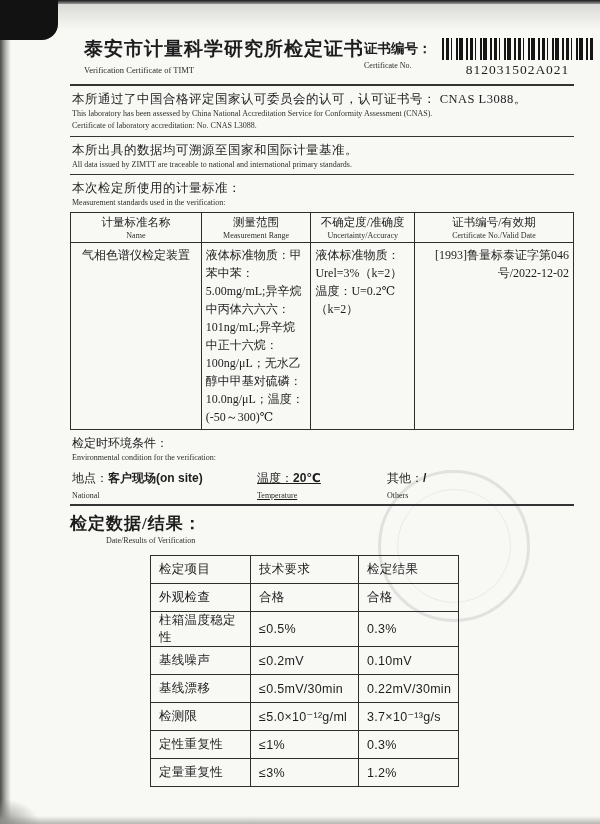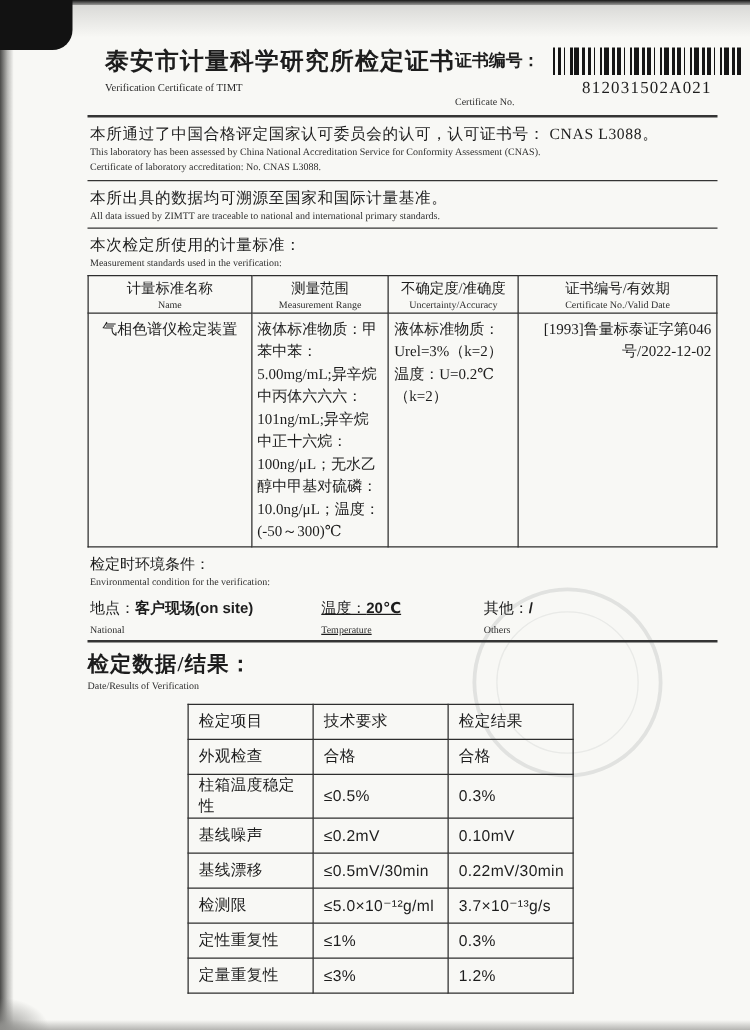--- a/index.html
+++ b/index.html
@@ -23,21 +23,21 @@
 
   .content{position:absolute;left:70px;top:36px;width:504px;z-index:2;}
 
   
   .hdr{display:flex;align-items:flex-start;padding-bottom:6px;border-bottom:2px solid var(--rule);}
   .hdr-title{padding-left:14px;flex:1;}
   .hdr-title .zh{font-family:var(--sans);font-weight:bold;font-size:19px;letter-spacing:1px;white-space:nowrap;}
   .hdr-title .en{font-size:8.5px;color:#2a2a2a;margin-top:3px;}
   .hdr-certno{margin:4px 10px 0 0;text-align:left;}
   .hdr-certno .zh{font-family:var(--sans);font-weight:bold;font-size:13.5px;white-space:nowrap;}
-  .hdr-certno .en{font-size:8px;margin-top:19px;color:#2a2a2a;}
+  .hdr-certno .en{font-size:8px;margin-top:3px;color:#2a2a2a;}
   .hdr-code{width:156px;margin-top:2px;}
   .barcode{height:22px;width:152px;background:
     repeating-linear-gradient(90deg,#151515 0 2px,transparent 2px 4px,#151515 4px 7px,transparent 7px 9px,#151515 9px 10px,transparent 10px 14px,#151515 14px 16px,transparent 16px 17px,#151515 17px 21px,transparent 21px 24px);}
   .code-num{font-size:13.5px;letter-spacing:1px;margin-top:2px;text-align:center;font-family:var(--serif);}
 
   
   .stmt{padding:5px 2px 4px 2px;border-bottom:1.5px solid var(--rule);}
   .stmt .zh{font-size:12.5px;letter-spacing:.5px;}
   .stmt .en{font-size:8px;color:#2d2d2d;line-height:1.35;margin-top:1px;}
   .stmt.no-rule{border-bottom:none;padding-bottom:2px;}
@@ -63,21 +63,21 @@
   .env-row{display:flex;padding:6px 2px 4px 2px;border-bottom:2px solid var(--rule);align-items:flex-end;}
   .env-item{display:flex;flex-direction:column;}
   .env-item .line{font-size:12px;white-space:nowrap;}
   .env-item .line .val{font-family:var(--sans);font-weight:bold;}
   .env-item .en{font-size:8px;color:#2d2d2d;margin-top:4px;}
   .env-loc{width:185px;} .env-temp{width:130px;text-decoration:underline;} .env-hum{width:130px;} .env-oth{width:59px;}
 
   
   .res-head{padding:6px 0 2px 0;}
   .res-head .zh{font-size:17px;font-weight:bold;letter-spacing:1px;}
-  .res-head .en{font-size:8px;color:#2d2d2d;margin-top:1px;}
+  .res-head .en{font-size:8px;color:#2d2d2d;margin-top:1px;margin-left:36px;}
   .res-table{width:308px;margin:8px 0 0 80px;font-family:var(--sans);}
   .res-table td{border:1.4px solid #2e2e2e;font-size:12.5px;padding:0 8px;height:28px;vertical-align:middle;letter-spacing:.3px;}
   .res-table .r0{width:100px;} .res-table .r1{width:108px;} .res-table .r2{width:100px;}
 
   
   .stamp{position:absolute;left:378px;top:470px;width:152px;height:152px;border-radius:50%;
     border:3px solid rgba(135,138,142,.20);z-index:1;}
   .stamp-inner{position:absolute;left:16px;top:16px;right:16px;bottom:16px;border-radius:50%;
     border:1.5px solid rgba(135,138,142,.13);}
 </style>

